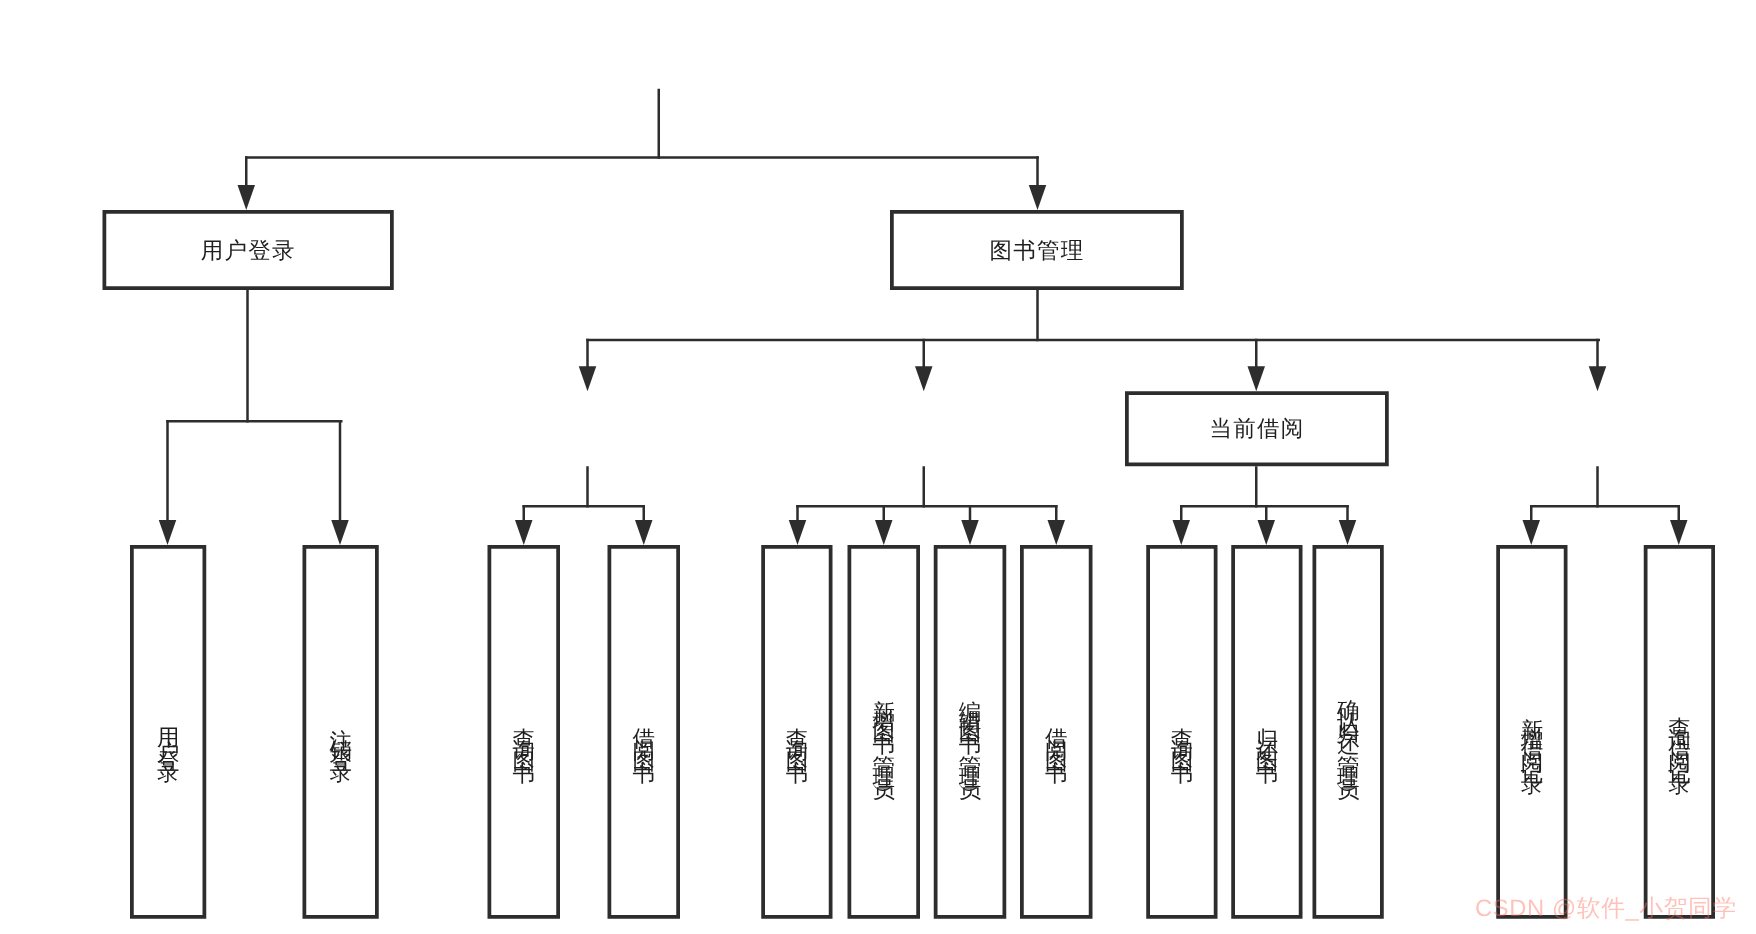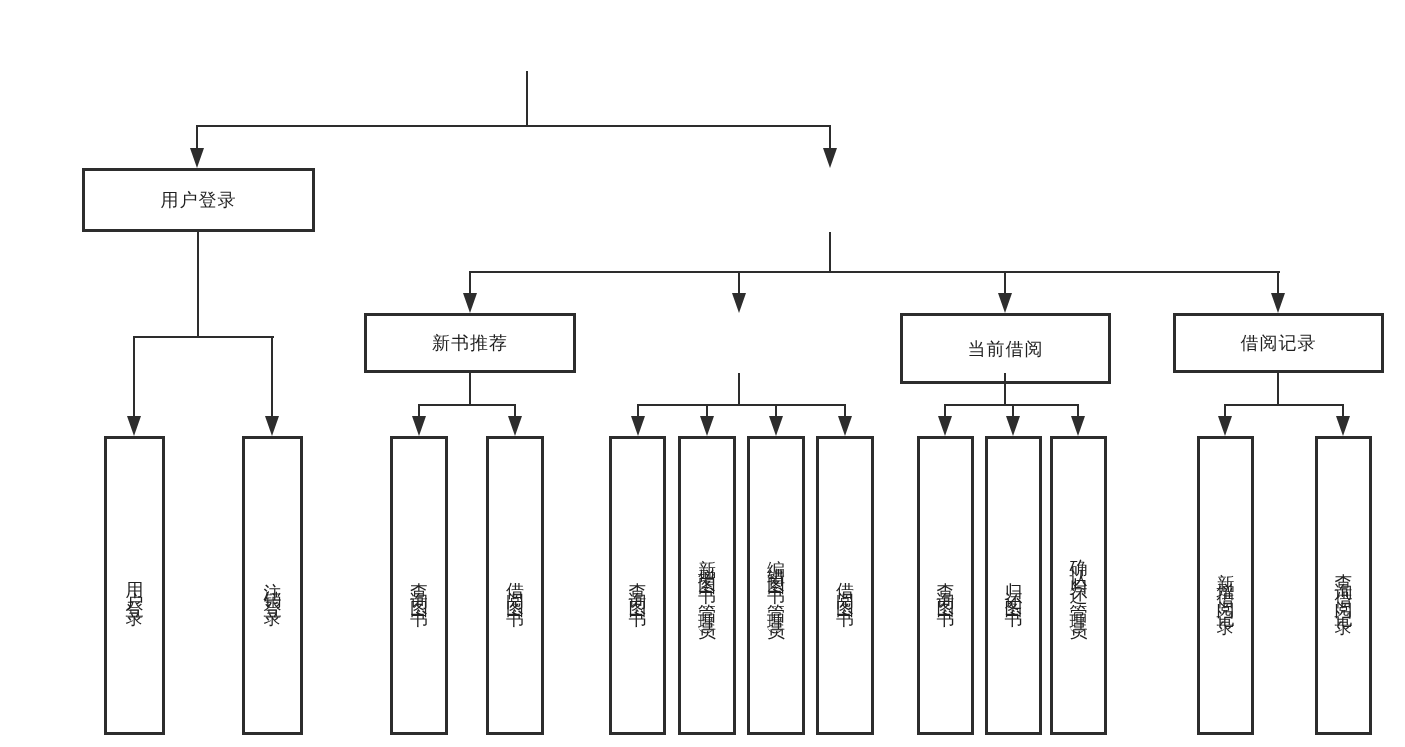--- a/index.html
+++ b/index.html
@@ -75,47 +75,44 @@
   <div class="vline" style="left:526px; top:71px; height:56px;"></div>
   <div class="hline" style="left:196px; top:125px; width:635px;"></div>
   <div class="vline" style="left:196px; top:125px; height:27px;"></div>
   <div class="arrow" style="left:190px; top:148px;"></div>
   <div class="vline" style="left:829px; top:125px; height:27px;"></div>
   <div class="arrow" style="left:823px; top:148px;"></div>
 
   <div class="node" style="left:82px; top:168px; width:233px; height:64px;">
     <span>用户登录</span>
   </div>
+  <div class="node" style="left:712px; top:168px; width:235px; height:64px;">
+    <span>图书管理</span>
+  </div>
 
   <div class="vline" style="left:197px; top:232px; height:106px;"></div>
   <div class="hline" style="left:133px; top:336px; width:141px;"></div>
   <div class="vline" style="left:133px; top:336px; height:84px;"></div>
   <div class="arrow" style="left:127px; top:416px;"></div>
   <div class="vline" style="left:271px; top:336px; height:84px;"></div>
   <div class="arrow" style="left:265px; top:416px;"></div>
 
   <div class="vline" style="left:829px; top:232px; height:41px;"></div>
   <div class="hline" style="left:469px; top:271px; width:811px;"></div>
   <div class="vline" style="left:469px; top:271px; height:26px;"></div>
   <div class="arrow" style="left:463px; top:293px;"></div>
   <div class="vline" style="left:738px; top:271px; height:26px;"></div>
   <div class="arrow" style="left:732px; top:293px;"></div>
   <div class="vline" style="left:1004px; top:271px; height:26px;"></div>
   <div class="arrow" style="left:998px; top:293px;"></div>
   <div class="vline" style="left:1277px; top:271px; height:26px;"></div>
   <div class="arrow" style="left:1271px; top:293px;"></div>
 
-  <div class="node" style="left:364px; top:313px; width:212px; height:60px;">
-    <span>新书推荐</span>
-  </div>
-  <div class="node" style="left:900px; top:313px; width:211px; height:71px;">
+  <div class="node" style="left:900px; top:313px; width:211px; height:60px;">
     <span>当前借阅</span>
-  </div>
-  <div class="node" style="left:1173px; top:313px; width:211px; height:60px;">
-    <span>借阅记录</span>
   </div>
 
   <div class="vline" style="left:469px; top:373px; height:33px;"></div>
   <div class="hline" style="left:418px; top:404px; width:98px;"></div>
   <div class="vline" style="left:418px; top:404px; height:16px;"></div>
   <div class="arrow" style="left:412px; top:416px;"></div>
   <div class="vline" style="left:514px; top:404px; height:16px;"></div>
   <div class="arrow" style="left:508px; top:416px;"></div>
 
   <div class="vline" style="left:738px; top:373px; height:33px;"></div>
@@ -182,14 +179,15 @@
     <span class="vtext">确认归还（管理员）</span>
   </div>
 
   <div class="leaf" style="left:1197px; width:57px;">
     <span class="vtext">新增借阅记录</span>
   </div>
   <div class="leaf" style="left:1315px; width:57px;">
     <span class="vtext">查询借阅记录</span>
   </div>
 
+  <div class="watermark">CSDN @软件_小贺同学</div>
 
 </div>
 
 </body></html>

